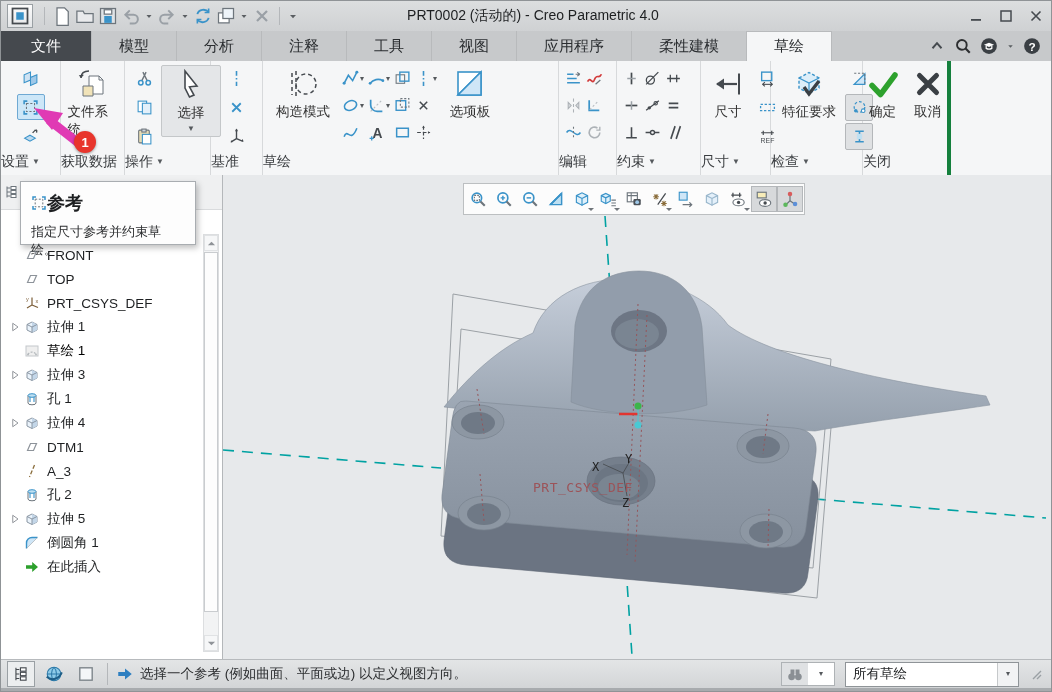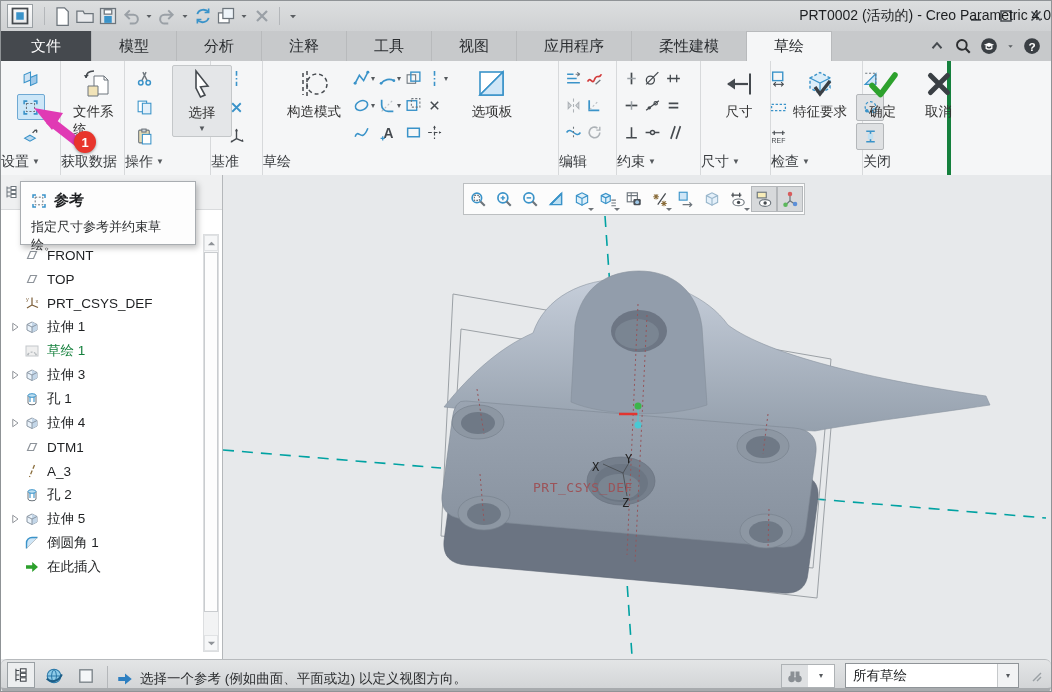--- a/index.html
+++ b/index.html
@@ -7,21 +7,21 @@
        background:#e7e9eb;overflow:hidden;border:1px solid #8f9396;box-sizing:border-box;font-size:13px;color:#222;}
   svg{display:block}
   
   #titlebar{position:absolute;left:0;top:0;width:100%;height:30px;background:linear-gradient(#dcdedf,#cfd1d3);
             display:flex;align-items:center;border-bottom:1px solid #bfc2c4;}
   .qat{display:flex;align-items:center;gap:3px;padding-left:6px;}
   .qat .ic{width:20px;height:20px;display:inline-flex;align-items:center;justify-content:center;}
   .qat .sep{width:1px;height:18px;background:#b4b7ba;margin:0 4px;}
   .logo-btn{width:24px;height:22px;border:1px solid #9aa0a4;background:linear-gradient(#fdfdfd,#e4e6e8);
             display:inline-flex;align-items:center;justify-content:center;margin-right:4px;}
-  #win-title{position:absolute;left:14px;right:0;text-align:right;font-size:14px;color:#1d1f21;pointer-events:none;}
+  #win-title{position:absolute;left:14px;right:0;text-align:center;font-size:14px;color:#1d1f21;pointer-events:none;}
   .winbtns{margin-left:auto;display:flex;}
   .winbtn{width:30px;height:24px;display:inline-flex;align-items:center;justify-content:center;}
   
   #tabrow{position:absolute;left:0;top:30px;width:100%;height:30px;background:#c7c9cb;display:flex;align-items:stretch;}
   .tab{padding:0 27px;display:flex;align-items:center;font-size:15px;color:#2a2d30;border-right:1px solid #b8babc;cursor:default;}
   .tab.file{background:#45494e;color:#fff;padding:0 30px;}
   .tab.active{background:#f5f6f7;border-right:1px solid #b8babc;border-top:1px solid #b8babc;}
   .tabrow-right{margin-left:auto;display:flex;align-items:center;gap:8px;padding-right:10px;}
   .tabrow-right .ic{width:18px;height:18px;display:inline-flex;}
   
@@ -29,58 +29,58 @@
   .rgroup{display:flex;flex-direction:column;border-right:1px solid #d7d9db;height:114px;box-sizing:border-box;}
   .rg-body{height:88px;display:flex;align-items:flex-start;padding:4px 5px 0 5px;gap:3px;box-sizing:border-box;}
   .rg-label{height:26px;display:flex;align-items:center;justify-content:flex-start;font-size:14px;color:#3a3d40;gap:3px;}
   .caret{font-size:8px;color:#55595d;line-height:1;}
   .smallcol{display:flex;flex-direction:column;gap:2px;}
   .sbtn{width:26px;height:25px;display:flex;align-items:center;justify-content:center;border:1px solid transparent;border-radius:2px;}
   .sbtn .ic{width:17px;height:17px;display:inline-flex;}
   .sbtn.hl{background:#cde7f8;border-color:#6fa9d3;}
   .sbtn.pressed{background:#dfe1e3;border-color:#b4b7ba;}
   .bigbtn{display:flex;flex-direction:column;align-items:center;justify-content:flex-start;padding:3px 4px;min-width:50px;
-          font-size:13.5px;color:#333;gap:3px;border-radius:2px;margin-left:11px;}
+          font-size:13.5px;color:#333;gap:3px;border-radius:2px;}
   .bigbtn .ic{width:32px;height:32px;display:inline-flex;}
   .bigbtn.sel{background:#e4e6e8;border:1px solid #c4c7c9;}
   .grid{display:grid;grid-template-rows:repeat(3,27px);grid-auto-flow:column;column-gap:2px;align-items:center;}
   .cell{display:flex;align-items:center;gap:1px;height:25px;padding:0 1px;}
   .cell .ic{width:17px;height:17px;display:inline-flex;}
   
   #navigator{position:absolute;left:0;top:174px;width:222px;height:484px;background:#fff;border-right:1px solid #b4b7ba;box-sizing:border-box;}
   #nav-head{height:34px;background:#eff0f1;border-bottom:1px solid #d9dbdd;display:flex;align-items:center;}
   #nav-tab-icon{width:16px;height:16px;margin-left:2px;display:inline-flex;}
   #nav-more{margin-left:auto;margin-right:48px;color:#5a5e62;font-size:13px;letter-spacing:1px;}
   #nav-filter{position:absolute;left:138px;top:36px;width:30px;height:26px;display:flex;gap:2px;}
   #tree{position:absolute;left:6px;top:68px;width:192px;bottom:2px;overflow:hidden;}
   .tree-row{display:flex;align-items:center;height:24px;white-space:nowrap;}
   .tree-arrow{width:16px;height:12px;display:inline-flex;align-items:center;justify-content:center;flex:none;}
   .tree-ic{width:18px;height:16px;display:inline-flex;margin-right:6px;flex:none;}
   .tree-label{font-size:13.5px;color:#1e2022;}
-  .tree-row.dimmed .tree-label{color:#15803d;}
+  .tree-row.dimmed .tree-label{color:#000000;}
   #vscroll{position:absolute;right:3px;top:59px;width:16px;height:418px;background:#f2f3f4;border:1px solid #dcdee0;box-sizing:border-box;}
   .scr-btn{position:absolute;left:0;width:14px;height:16px;display:flex;align-items:center;justify-content:center;background:#f6f7f8;border:1px solid #e0e2e4;box-sizing:border-box;}
   #scr-thumb{position:absolute;left:0;top:17px;width:14px;height:360px;background:#fdfdfd;border:1px solid #c9cccf;box-sizing:border-box;}
   
   #tooltip{position:absolute;left:19px;top:180px;width:176px;height:64px;background:#fdfdfd;border:1px solid #a9adb1;
            box-shadow:2px 3px 6px rgba(0,0,0,.25);z-index:30;padding:9px 10px;box-sizing:border-box;}
-  #tooltip .tt-head{display:flex;align-items:center;gap:7px;font-weight:bold;font-size:15px;color:#1d1f21;}
+  #tooltip .tt-head{display:flex;align-items:center;font-weight:bold;font-size:18px;color:#1d1f21;}
   #tooltip .tt-head .ic{width:16px;height:16px;display:inline-flex;}
   #tooltip .tt-desc{margin-top:8px;font-size:13px;color:#2c2e30;}
   
   #viewport{position:absolute;left:222px;top:174px;width:830px;height:484px;background:#e7e9eb;}
   #gfx-toolbar{position:absolute;left:240px;top:8px;height:28px;display:flex;align-items:center;background:#fcfcfc;
                border:1px solid #bcbfc1;padding:1px;z-index:5;}
   .gbtn{width:26px;height:26px;display:flex;align-items:center;justify-content:center;position:relative;}
   .gbtn .ic{width:18px;height:18px;display:inline-flex;}
   .gbtn.pressed{background:#d7d9db;border:1px solid #b4b7ba;box-sizing:border-box;}
   .gbtn.has-caret::after{content:"";position:absolute;right:1px;bottom:1px;border:3px solid transparent;border-top-color:#70757a;border-bottom:0;}
   
   #statusbar{position:absolute;left:0;top:658px;width:100%;height:34px;background:linear-gradient(#e3e5e6,#d3d5d7);
-             border-top:1px solid #b7babd;display:flex;align-items:flex-end;box-sizing:border-box;border-bottom:5px solid #a8abae;border-radius:6px;}
+             border-top:1px solid #b7babd;display:flex;align-items:center;box-sizing:border-box;border-bottom:5px solid #a8abae;}
   #statusbar .ic{width:18px;height:18px;display:inline-flex;}
   .st-btn{width:26px;height:24px;display:flex;align-items:center;justify-content:center;margin-left:6px;}
   .st-btn.boxed{border:1px solid #9aa0a4;background:#eceeef;}
   .st-sep{width:1px;height:22px;background:#b4b7ba;margin:0 8px;}
   #st-msg{font-size:13.5px;color:#2c2e30;margin-left:6px;}
   #st-right{margin-left:auto;display:flex;align-items:center;gap:10px;padding-right:8px;}
   #find-btn{display:flex;border:1px solid #aeb2b5;background:#fff;}
   #find-btn .part{width:26px;height:22px;display:flex;align-items:center;justify-content:center;}
   #find-btn .part.g{background:#dfe1e3;}
   #filter-combo{display:flex;align-items:center;width:172px;height:23px;border:1px solid #8f9498;background:#fff;}

